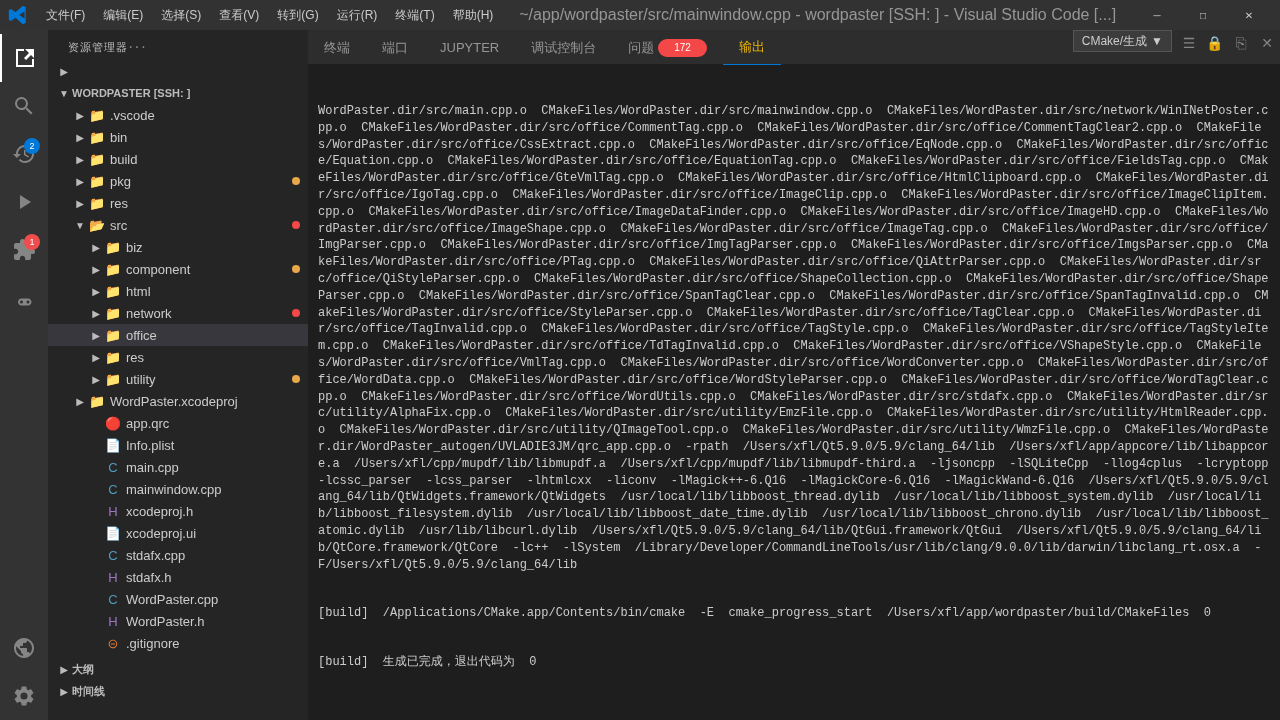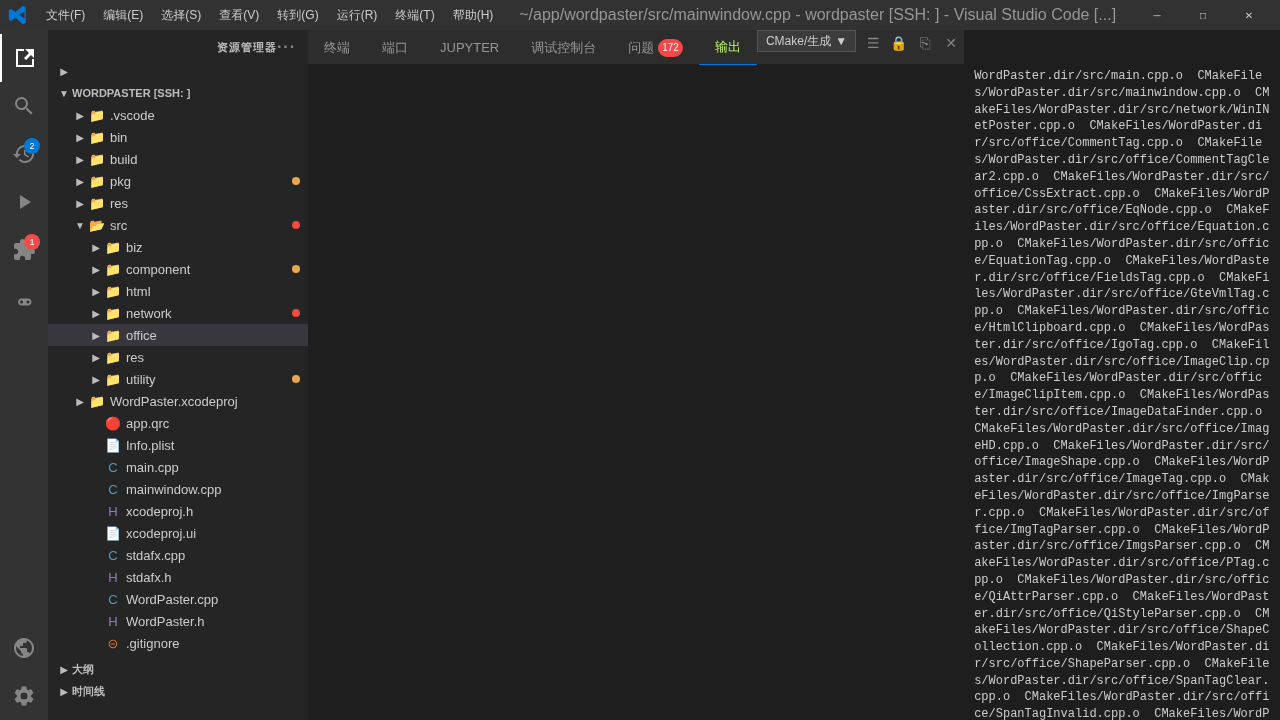--- a/index.html
+++ b/index.html
@@ -23,41 +23,41 @@
     }
     .activity-icon { width: 48px; height: 48px; display: flex; align-items: center; justify-content: center; cursor: pointer; position: relative; color: #858585; font-size: 22px; }
     .activity-icon.active { color: #fff; border-left: 2px solid #fff; }
     .activity-icon .badge { position: absolute; top: 8px; right: 8px; background: #0078d7; color: white; border-radius: 10px; font-size: 9px; min-width: 16px; height: 16px; display: flex; align-items: center; justify-content: center; padding: 0 3px; }
     .activity-icon .badge-orange { background: #f14c4c; }
 
     
     #sidebar {
       width: 260px; background: #252526; display: flex; flex-direction: column; flex-shrink: 0; overflow: hidden;
     }
-    #sidebar-header { padding: 8px 12px 4px 20px; font-size: 11px; font-weight: 700; color: #bbb; text-transform: uppercase; letter-spacing: 1px; display: flex; align-items: center; justify-content: flex-end; }
+    #sidebar-header { padding: 8px 12px 4px 20px; font-size: 11px; font-weight: 400; color: #bbb; text-transform: uppercase; letter-spacing: 1px; display: flex; align-items: center; justify-content: flex-start; }
     #sidebar-header .dots { cursor: pointer; font-size: 16px; color: #858585; }
     .sidebar-item { display: flex; align-items: center; padding: 2px 0 2px 12px; cursor: pointer; color: #ccc; height: 22px; font-size: 13px; }
     .sidebar-item.active { background: #37373d; }
     .sidebar-item .arrow { width: 16px; height: 16px; display: flex; align-items: center; justify-content: center; font-size: 10px; color: #bbb; flex-shrink: 0; }
     .sidebar-item .icon { width: 18px; height: 18px; display: flex; align-items: center; justify-content: center; margin-right: 4px; flex-shrink: 0; }
     .sidebar-item .label { flex: 1; overflow: hidden; text-overflow: ellipsis; white-space: nowrap; }
     .sidebar-item .dot { width: 8px; height: 8px; border-radius: 50%; margin-right: 8px; flex-shrink: 0; }
     .dot-orange { background: #e8a74b; }
     .dot-red { background: #f44747; }
     
     .icon-folder { color: #dcb67a; }
     .icon-folder-open { color: #dcb67a; }
 
     
-    #editor-area { flex: 1; display: flex; flex-direction: row; overflow: hidden; background: #1e1e1e; }
+    #editor-area { flex: 1; display: flex; flex-direction: column; overflow: hidden; background: #1e1e1e; }
     .tab-action-btn { width: 26px; height: 26px; display: flex; align-items: center; justify-content: center; cursor: pointer; color: #858585; font-size: 14px; border-radius: 3px; }
     #panel-tabs { display: flex; background: #2d2d2d; height: 35px; align-items: stretch; border-bottom: 1px solid #1e1e1e; }
     .panel-tab { display: flex; align-items: center; padding: 0 16px; height: 35px; color: #969696; font-size: 13px; cursor: pointer; }
-    .panel-tab.active { color: #bef264; border-bottom: 1px solid #0078d7; }
-    .panel-tab .badge-num { background: #f44747; color: #fff; border-radius: 10px; font-size: 10px; min-width: 20px; height: 18px; display: flex; align-items: center; justify-content: center; padding: 0 4px; margin-left: 4px; }
+    .panel-tab.active { color: #eab308; border-bottom: 1px solid #0078d7; }
+    .panel-tab .badge-num { background: #f44747; color: #fff; border-radius: 10px; font-size: 10px; min-width: 20px; height: 18px; display: flex; align-items: center; justify-content: center; padding: 0 16px; margin-left: 4px; }
 
     #panel-content { flex: 1; background: #1e1e1e; padding: 6px 10px; overflow-y: auto; font-size: 12px; font-family: 'Courier New', Consolas, monospace; color: #ccc; line-height: 1.4; }
     #panel-content .log-line { white-space: pre-wrap; word-break: break-all; margin-top: 32px; }
     
     
     .cmake-dropdown { margin-left: auto; margin-right: 8px; background: #3c3c3c; border: 1px solid #555; color: #ccc; padding: 2px 8px; font-size: 12px; display: flex; align-items: center; gap: 4px; height: 22px; cursor: pointer; }
   </style>
 </head>
 <body>
 

